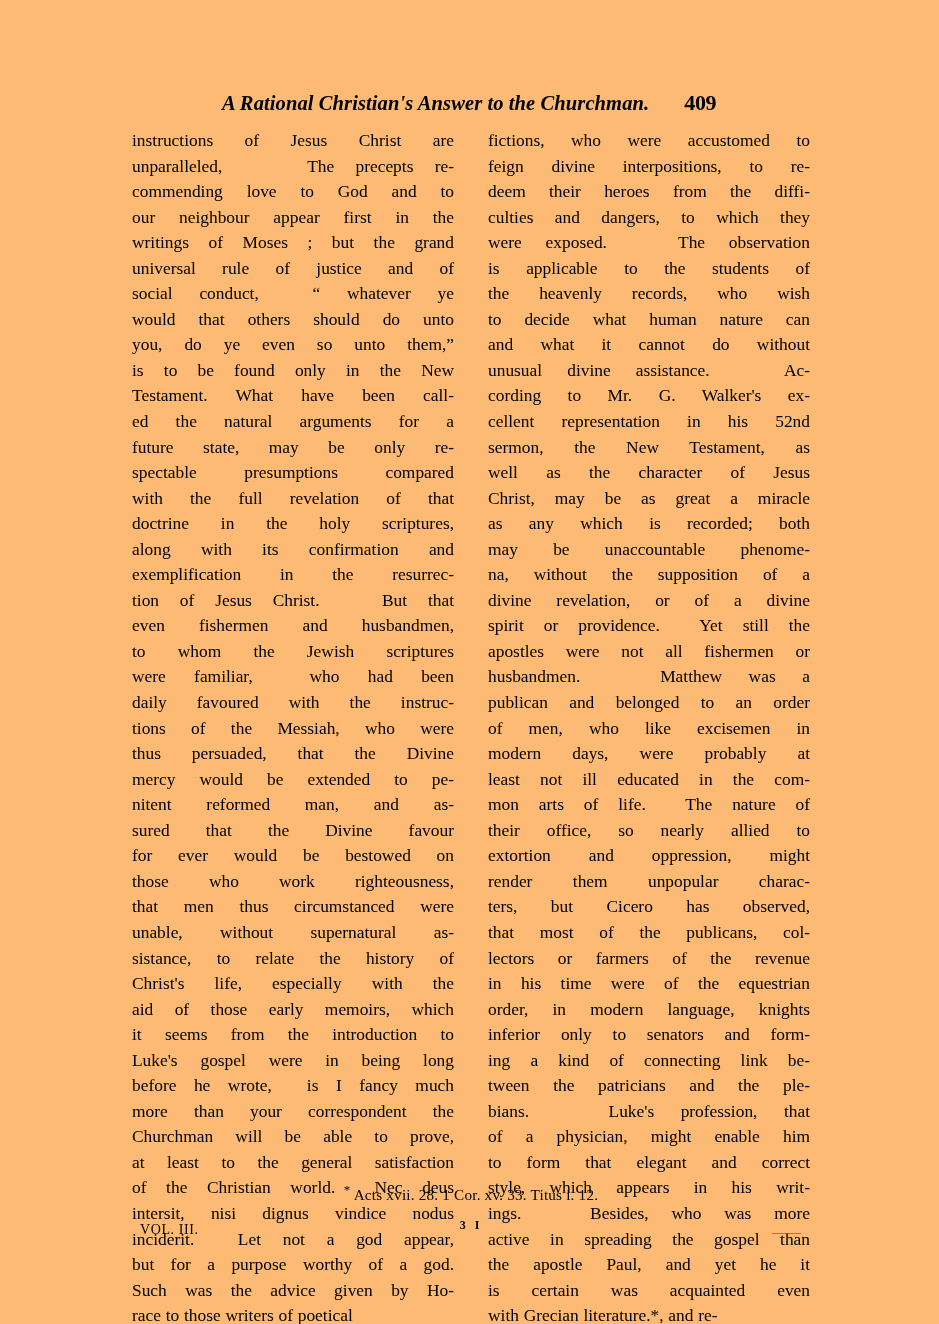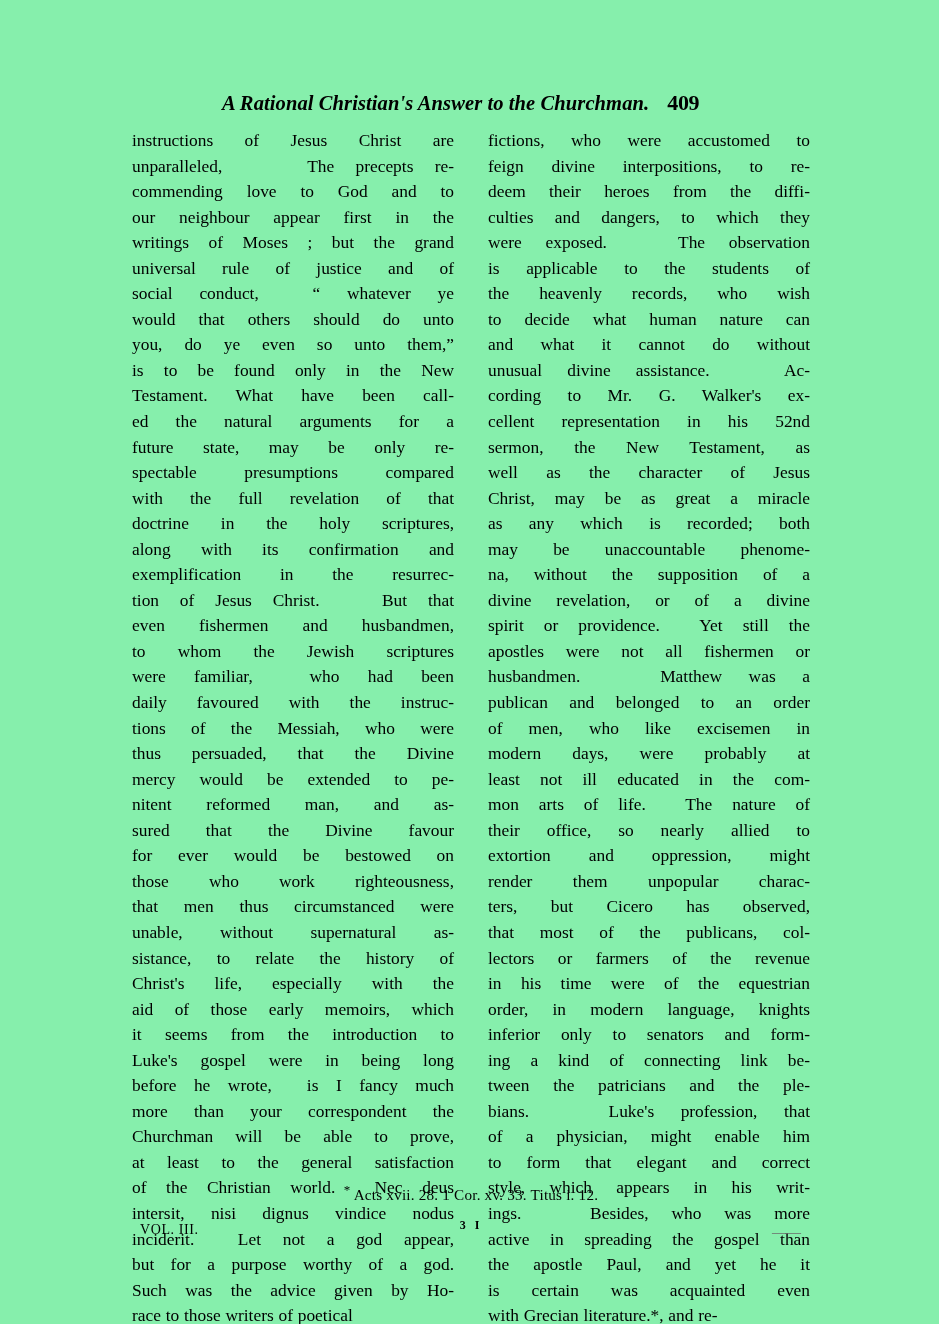--- a/index.html
+++ b/index.html
@@ -15,21 +15,21 @@
     font-family: "Liberation Serif", "DejaVu Serif", serif;
     color: #000000;
     overflow: hidden;
   }
 
   .page {
     position: absolute;
     left: 0; top: 0;
     width: 939px;
     height: 1324px;
-    background: #86efac;
+    background: #fdba74;
   }
 
   
   .running-head {
     position: absolute;
     left: 132px;
     top: 90px;
     width: 676px;
     display: flex;
     align-items: baseline;
@@ -39,21 +39,21 @@
     font-style: italic;
     font-weight: bold;
     font-size: 20.5px;
     letter-spacing: 0.1px;
     margin-left: 90px;
     white-space: nowrap;
   }
   .running-head-folio {
     font-weight: bold;
     font-size: 22px;
-    margin-left: 18px;
+    margin-left: 35px;
     letter-spacing: -0.3px;
   }
 
   
   .columns {
     position: absolute;
     left: 132px;
     top: 128px;
     width: 678px;
     display: flex;

